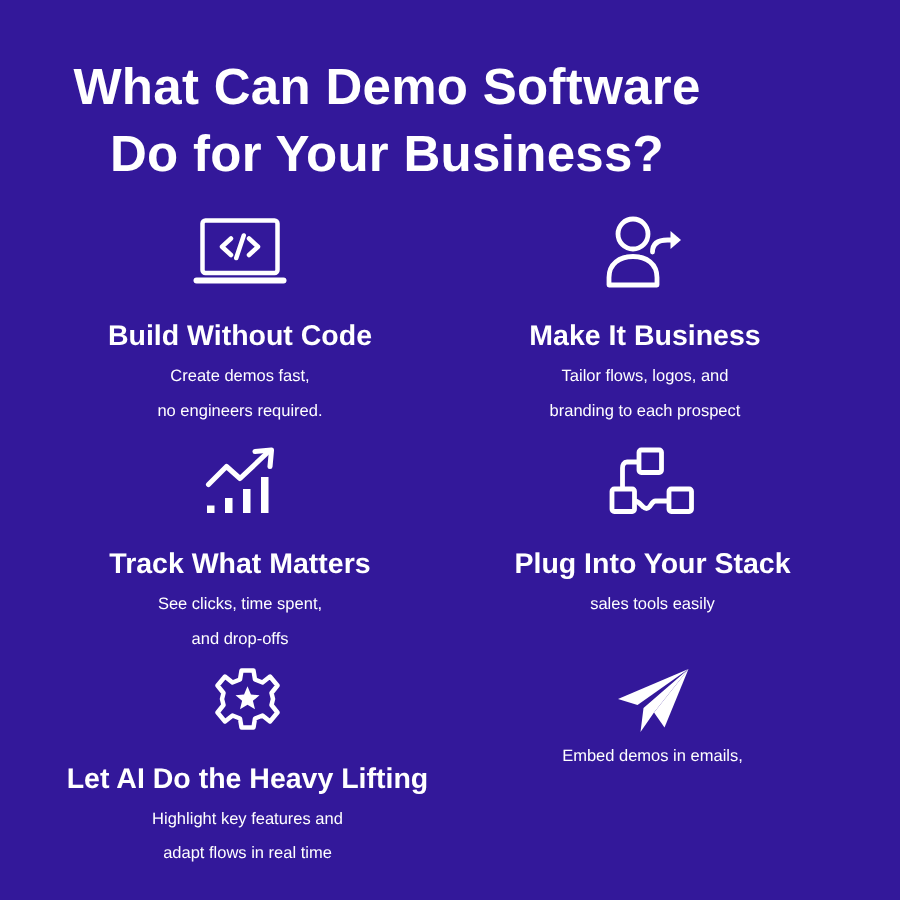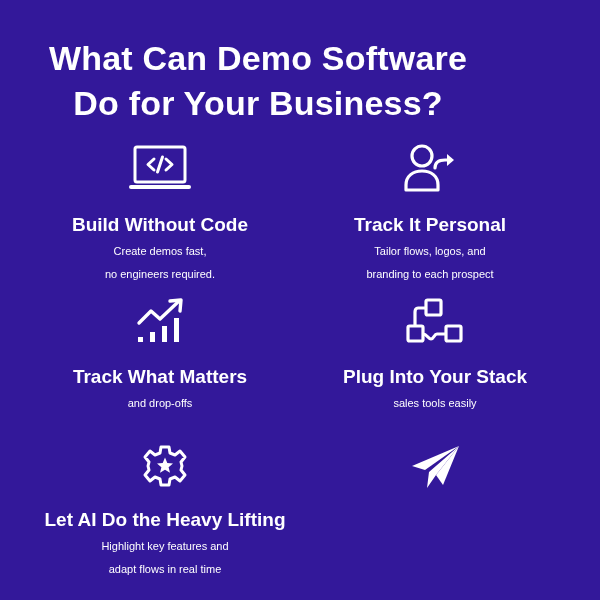--- a/index.html
+++ b/index.html
@@ -34,38 +34,39 @@
   </div>
 </div>
 
 <div class="feature" style="left:280px;top:143px;">
   <svg class="icon" width="60" height="50" viewBox="0 0 60 50">
     <circle cx="22" cy="13" r="10" fill="none" stroke="#fff" stroke-width="3.2"></circle>
     <path d="M6 47 L6 42 C6 33 13 28 22 28 C31 28 38 33 38 42 L38 47 Z" fill="none" stroke="#fff" stroke-width="3.2" stroke-linejoin="round"></path>
     <path d="M35 25 C35 19 39 17 45 17 L51 17" fill="none" stroke="#fff" stroke-width="3.2" stroke-linecap="round"></path>
     <path d="M47 11 L54 17 L47 23 Z" fill="#fff"></path>
   </svg>
-  <div class="ftitle">Track It Personal</div>
+  <div class="ftitle">Make It Business</div>
   <div class="fdesc">
     <div>Tailor flows, logos, and</div>
     <div>branding to each prospect</div>
   </div>
 </div>
 
 <div class="feature" style="left:10px;top:298px;">
   <svg class="icon" width="52" height="47" viewBox="0 0 52 47">
     <path d="M5 25 L17 13 L26 21 L44 4" fill="none" stroke="#fff" stroke-width="3.4" stroke-linecap="round" stroke-linejoin="round"></path>
     <path d="M36 3 L47 2 L46 13" fill="none" stroke="#fff" stroke-width="3.4" stroke-linecap="round" stroke-linejoin="round"></path>
     <rect x="4" y="39" width="5" height="5" fill="#fff"></rect>
     <rect x="16" y="34" width="5" height="10" fill="#fff"></rect>
     <rect x="28" y="28" width="5" height="16" fill="#fff"></rect>
     <rect x="40" y="20" width="5" height="24" fill="#fff"></rect>
   </svg>
   <div class="ftitle">Track What Matters</div>
   <div class="fdesc">
+    <div>See clicks, time spent,</div>
     <div>and drop-offs</div>
   </div>
 </div>
 
 <div class="feature" style="left:285px;top:298px;">
   <svg class="icon" width="60" height="47" viewBox="0 0 60 47">
     <rect x="21" y="2" width="15" height="15" rx="1.5" fill="none" stroke="#fff" stroke-width="3.2"></rect>
     <rect x="3" y="28" width="15" height="15" rx="1.5" fill="none" stroke="#fff" stroke-width="3.2"></rect>
     <rect x="41" y="28" width="15" height="15" rx="1.5" fill="none" stroke="#fff" stroke-width="3.2"></rect>
     <path d="M21 10 L13 10 C11 10 10 12 10 14 L10 28" fill="none" stroke="#fff" stroke-width="3.2"></path>
@@ -89,14 +90,15 @@
   </div>
 </div>
 
 <div class="feature" style="left:285px;top:444px;">
   <svg class="icon" width="52" height="46" viewBox="0 0 52 46">
     <path d="M50 2 L3 22 L16 26 Z" fill="#fff"></path>
     <path d="M50 2 L20 28 L18 44 L27 31 Z" fill="#fff"></path>
     <path d="M50 2 L27 31 L34 41 Z" fill="#fff"></path>
   </svg>
   <div class="fdesc">
+    <div>Embed demos in emails,</div>
   </div>
 </div>
 
 </body></html>

